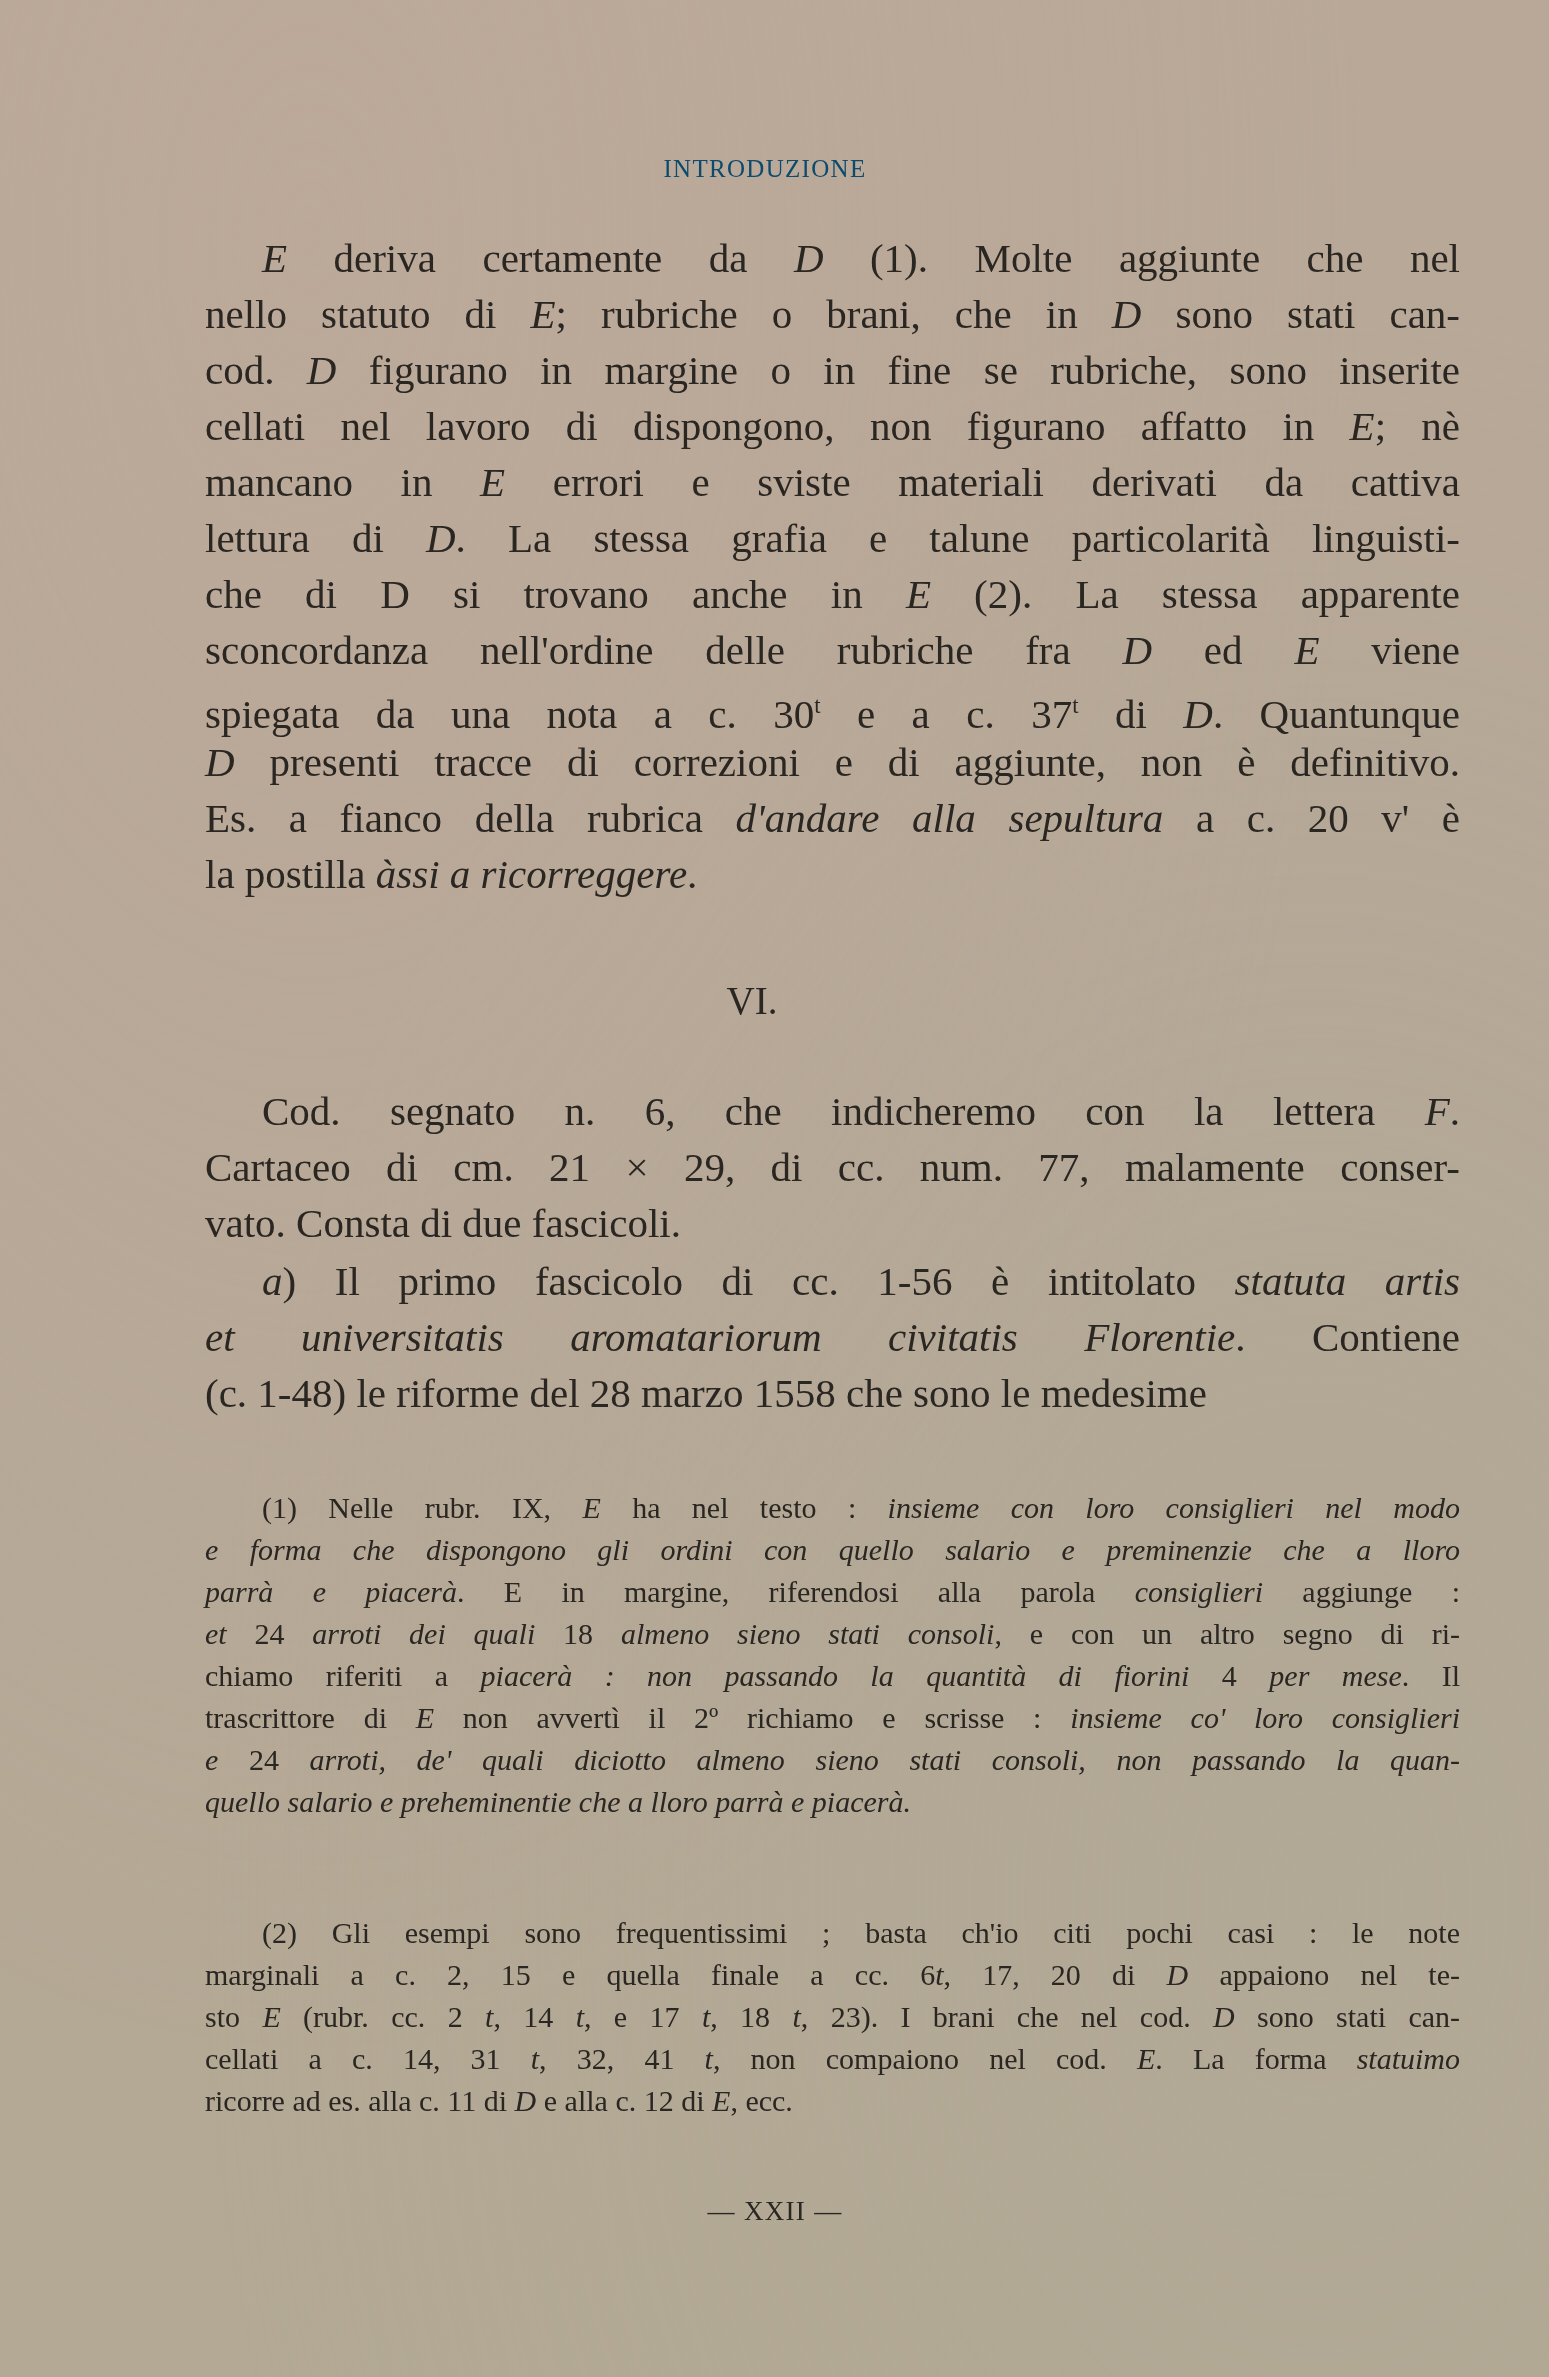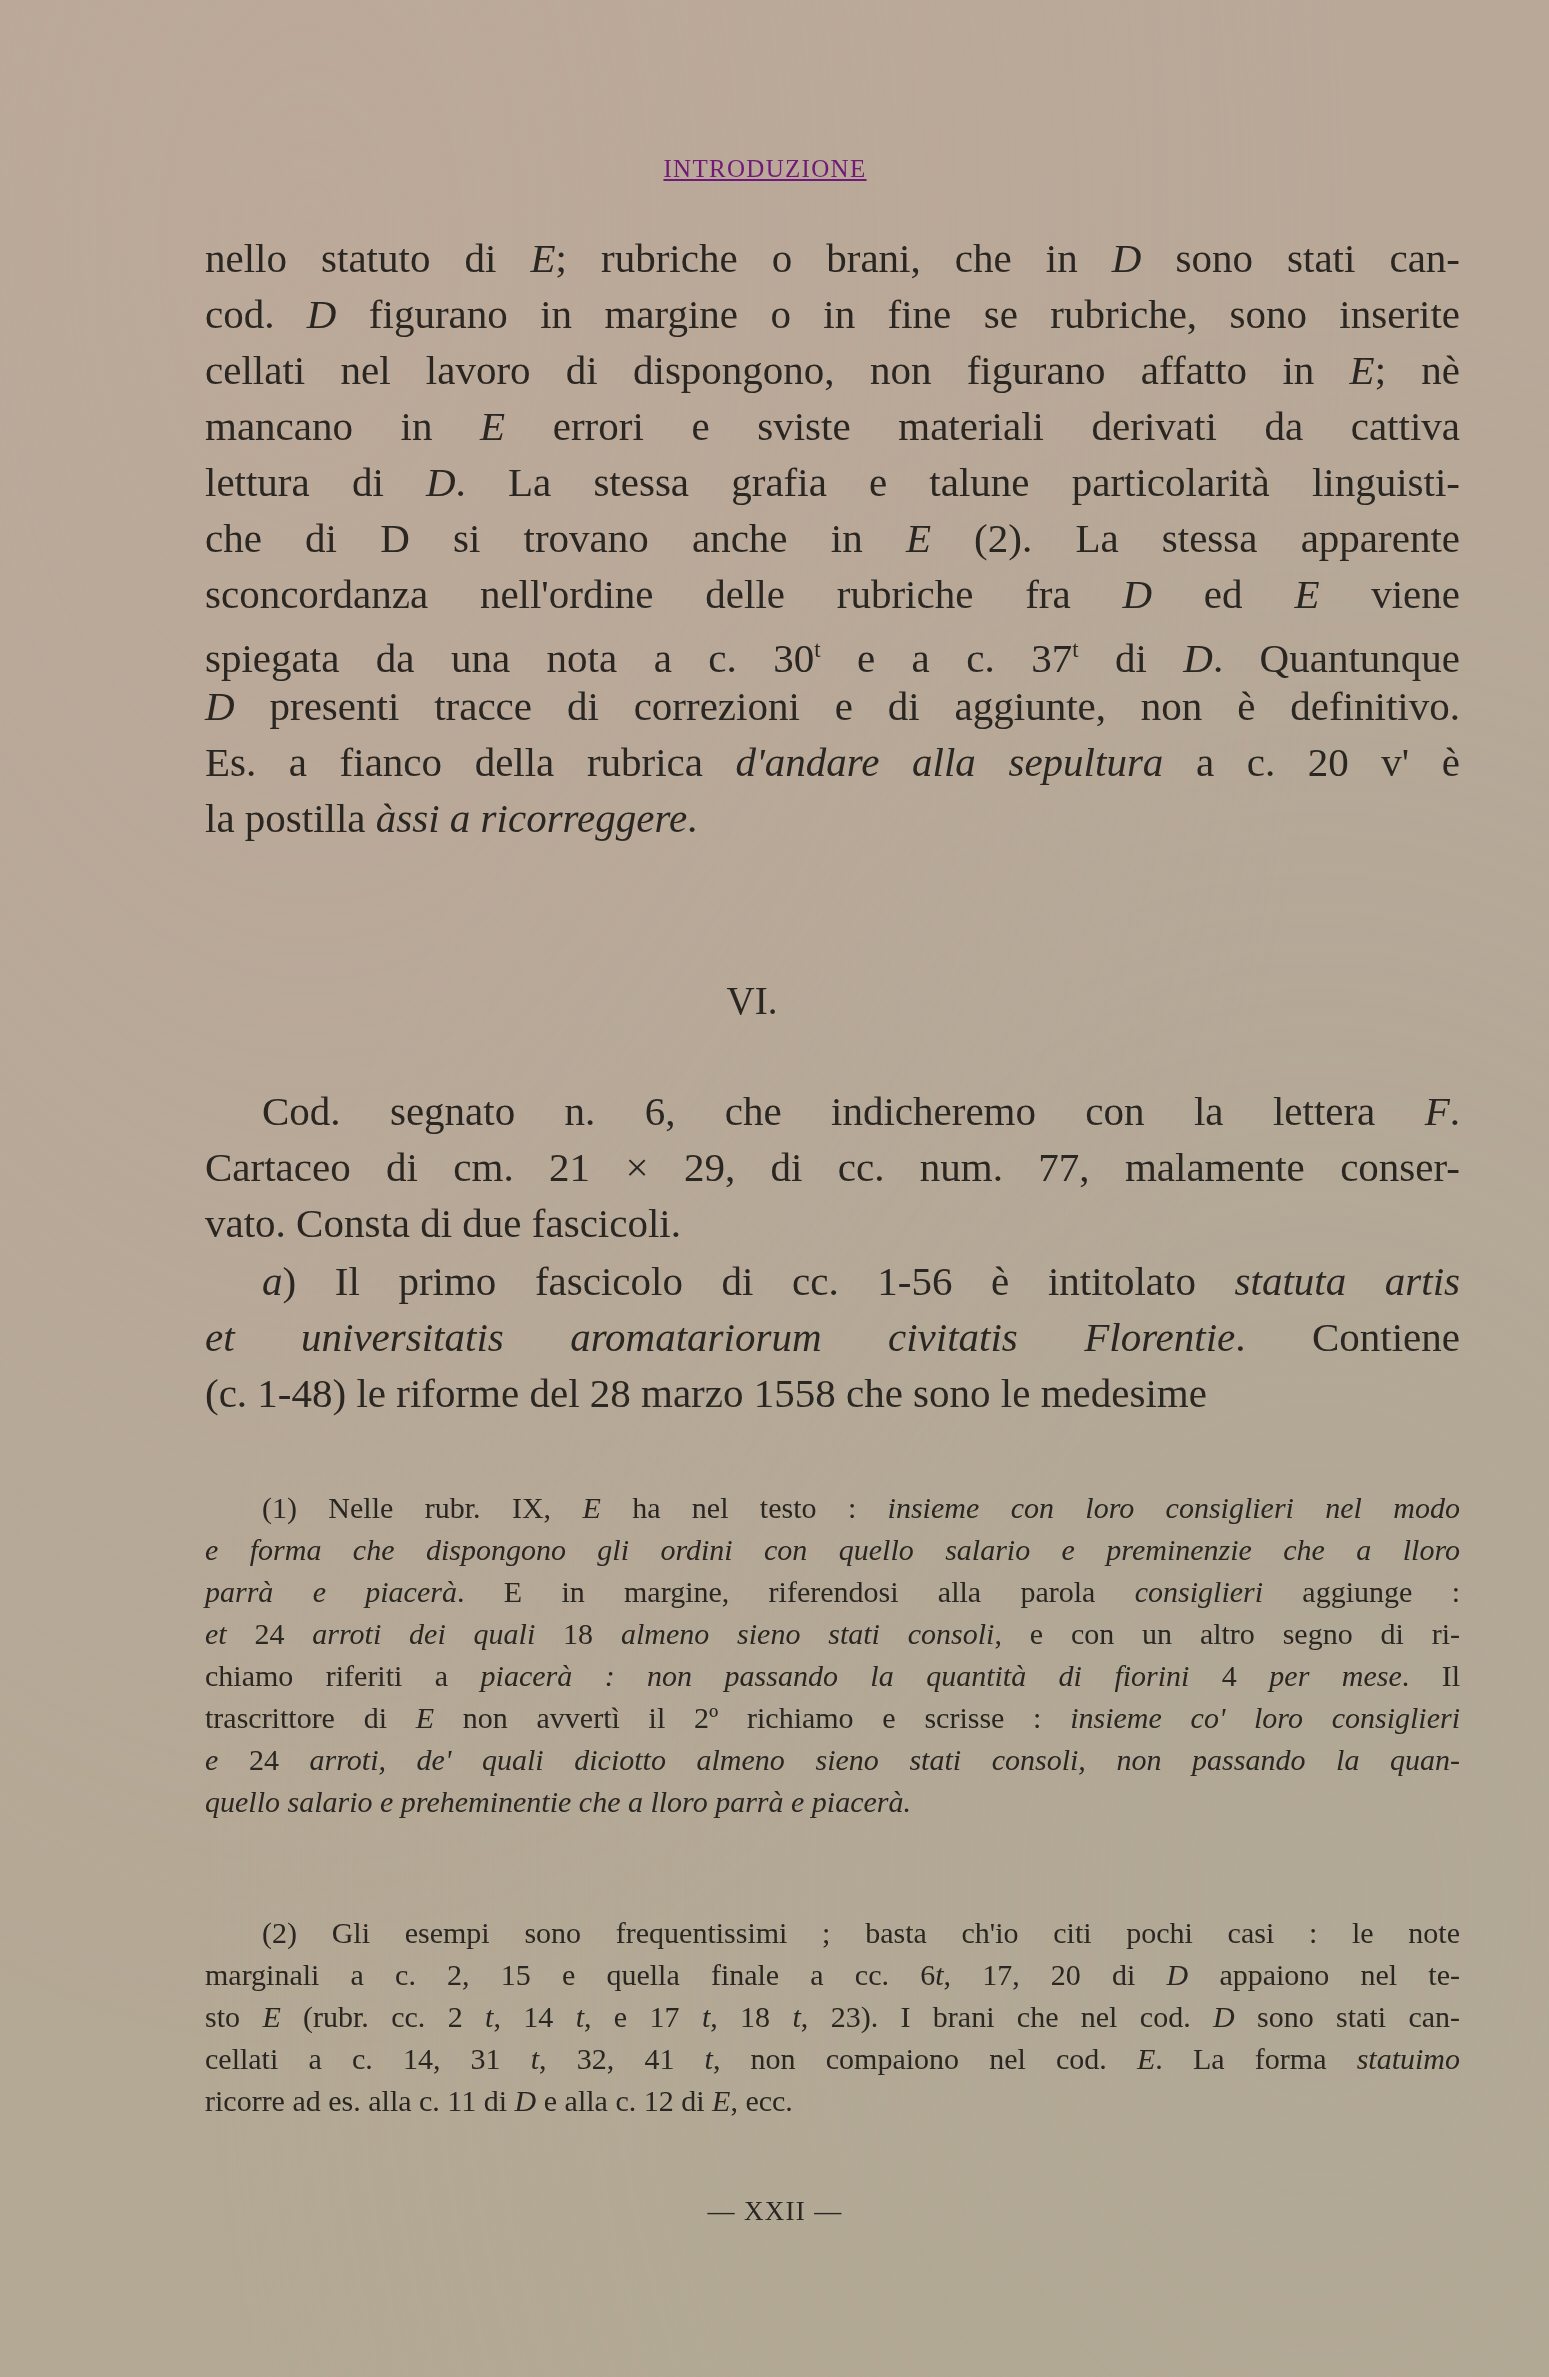--- a/index.html
+++ b/index.html
@@ -10,21 +10,21 @@
       radial-gradient(ellipse at 20% 10%, rgba(190,170,155,0.55), transparent 60%),
       radial-gradient(ellipse at 85% 80%, rgba(175,168,150,0.5), transparent 60%),
       linear-gradient(180deg, #b9a898 0%, #b6a897 50%, #b3a994 100%);
     position: relative; overflow: hidden;
     color: #2a2622;
     font-family: "Liberation Serif", "DejaVu Serif", serif;
   }
   .page { position: absolute; left: 0; top: 0; width: 1550px; height: 2377px; }
   .running-head {
     position: absolute; top: 155px; left: 0; width: 1530px; text-align: center;
-    font-size: 25px; letter-spacing: 1.3px; color: #701a75; text-decoration: underline;
+    font-size: 25px; letter-spacing: 1.3px; color: #0c4a6e;
   }
   .body-block {
     position: absolute; left: 205px; width: 1255px;
     font-size: 41px; line-height: 56px; text-align: justify;
     text-align-last: justify;
   }
   .body-block .line { display: block; white-space: nowrap; text-align: justify; text-align-last: justify; height: 56px; }
   .body-block .line.last { text-align-last: left; }
   .indent { padding-left: 57px; }
   i, .it { font-style: italic; }
@@ -45,20 +45,21 @@
     font-size: 27px; letter-spacing: 1.3px;
   }
 </style>
 </head>
 <body>
 
 <div class="page">
   <div class="running-head">INTRODUZIONE</div>
 
   <div class="body-block" style="top:230px">
+      <span class="line indent"><span></span><span class="it">E</span><span> deriva certamente da </span><span class="it">D</span><span> (1). Molte aggiunte che nel</span></span>
       <span class="line"><span>nello statuto di </span><span class="it">E</span><span>; rubriche o brani, che in </span><span class="it">D</span><span> sono stati can-</span></span>
       <span class="line"><span>cod. </span><span class="it">D</span><span> figurano in margine o in fine se rubriche, sono inserite</span></span>
       <span class="line"><span>cellati nel lavoro di dispongono, non figurano affatto in </span><span class="it">E</span><span>; nè</span></span>
       <span class="line"><span>mancano in </span><span class="it">E</span><span> errori e sviste materiali derivati da cattiva</span></span>
       <span class="line"><span>lettura di </span><span class="it">D</span><span>. La stessa grafia e talune particolarità linguisti-</span></span>
       <span class="line"><span>che di D si trovano anche in </span><span class="it">E</span><span> (2). La stessa apparente</span></span>
       <span class="line"><span>sconcordanza nell'ordine delle rubriche fra </span><span class="it">D</span><span> ed </span><span class="it">E</span><span> viene</span></span>
       <span class="line"><span>spiegata da una nota a c. 30</span><span class="sup">t</span><span> e a c. 37</span><span class="sup">t</span><span> di </span><span class="it">D</span><span>. Quantunque</span></span>
       <span class="line"><span></span><span class="it">D</span><span> presenti tracce di correzioni e di aggiunte, non è definitivo.</span></span>
       <span class="line"><span>Es. a fianco della rubrica </span><span class="it">d'andare alla sepultura</span><span> a c. 20 v' è</span></span>

